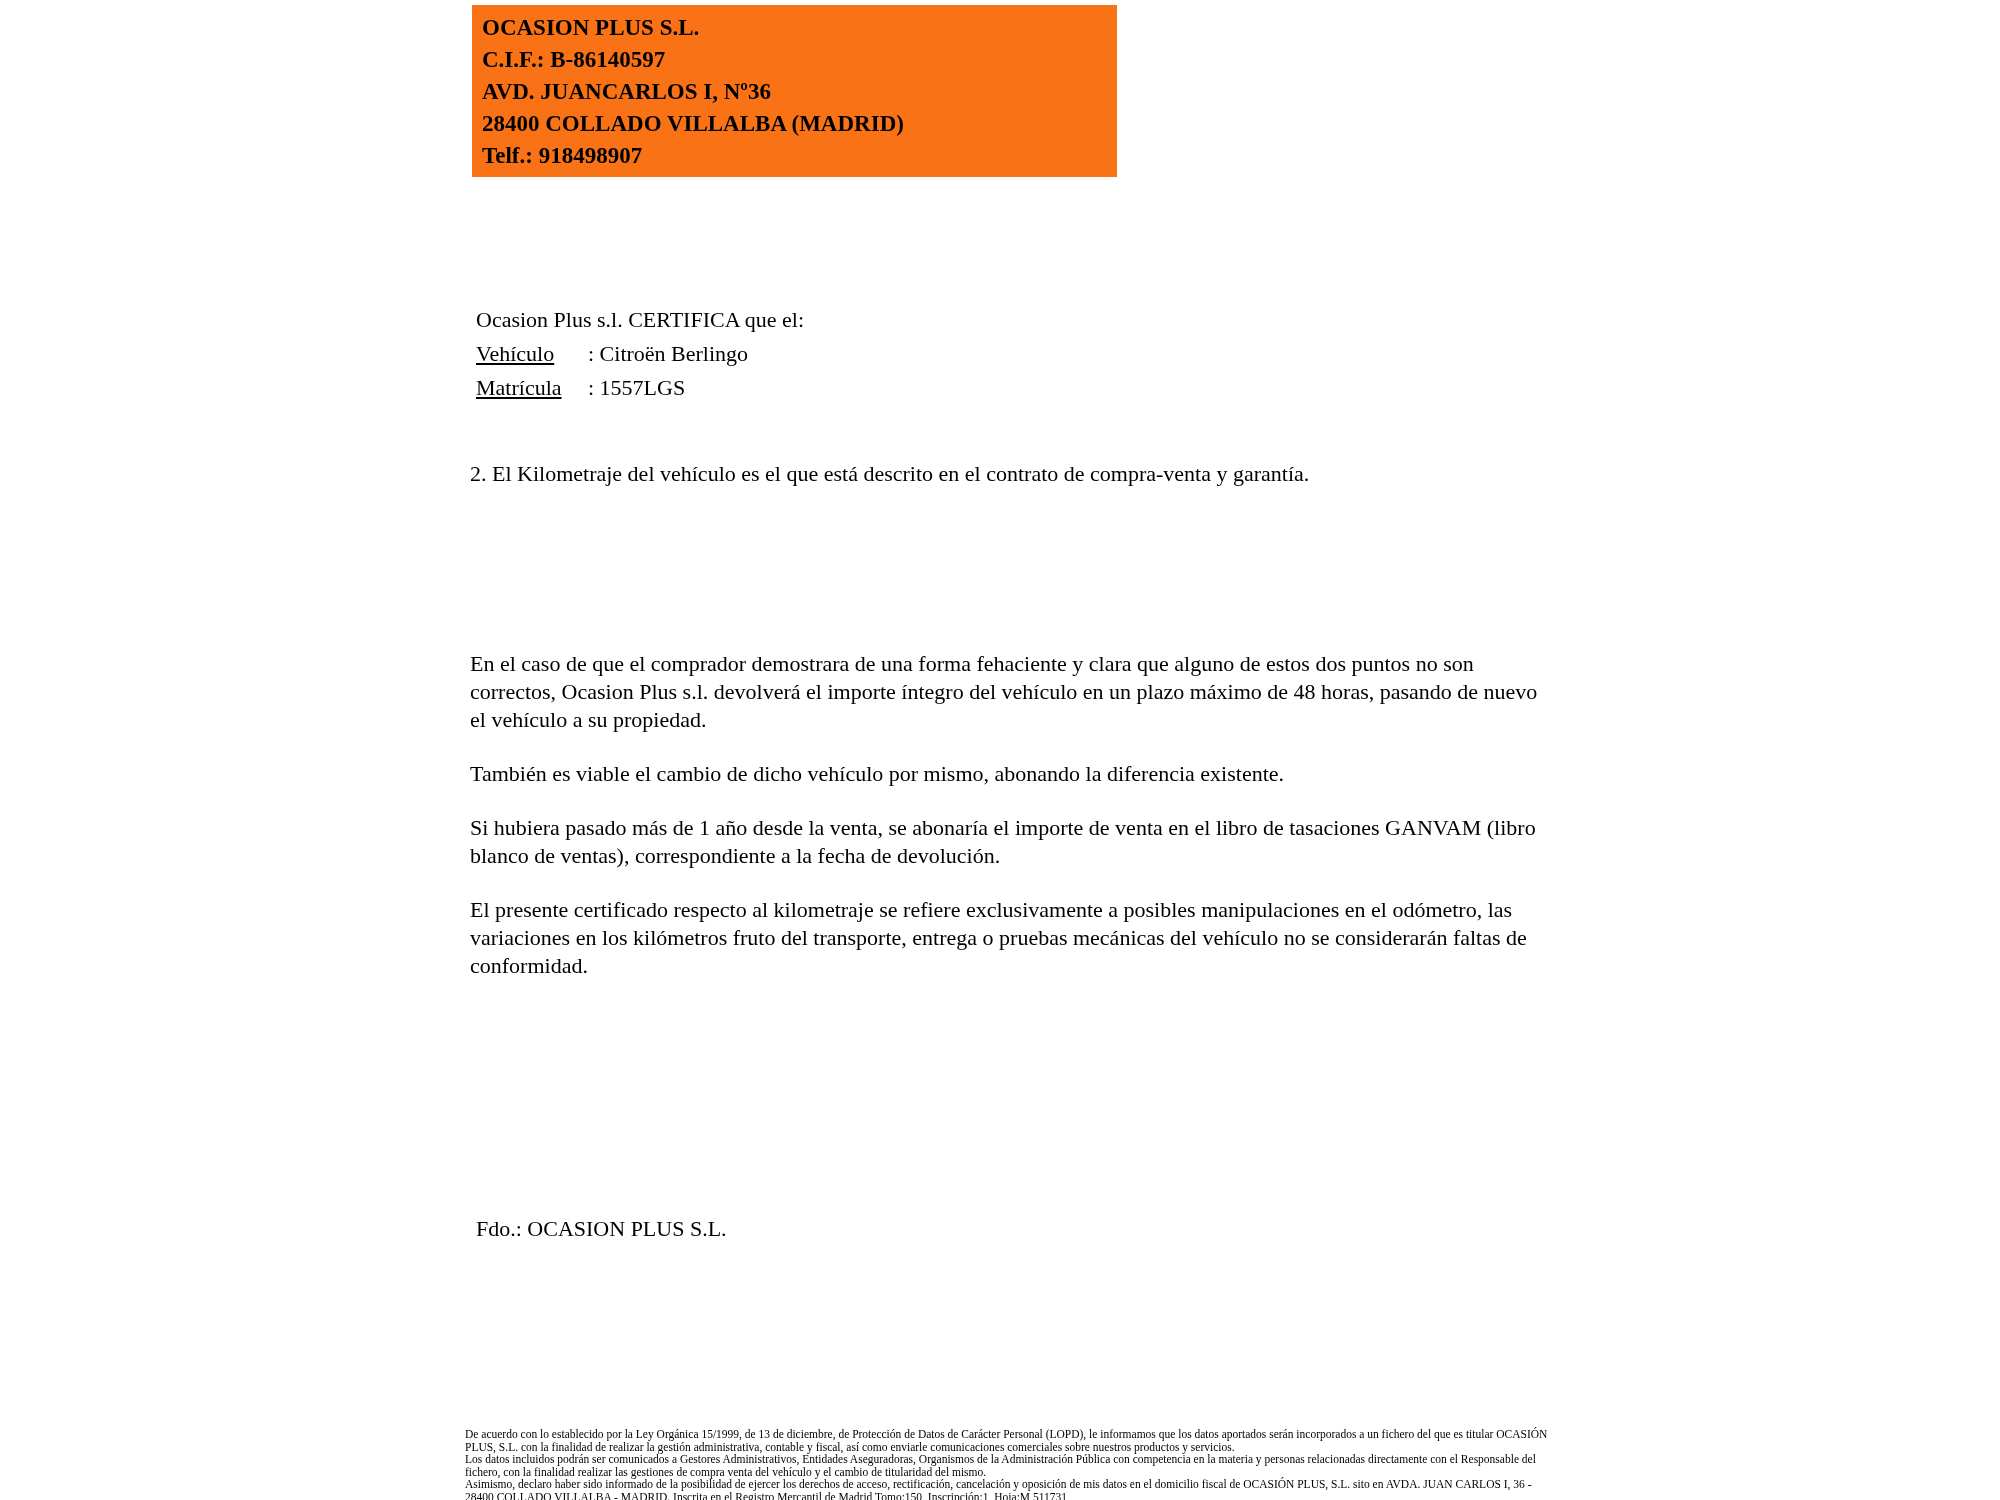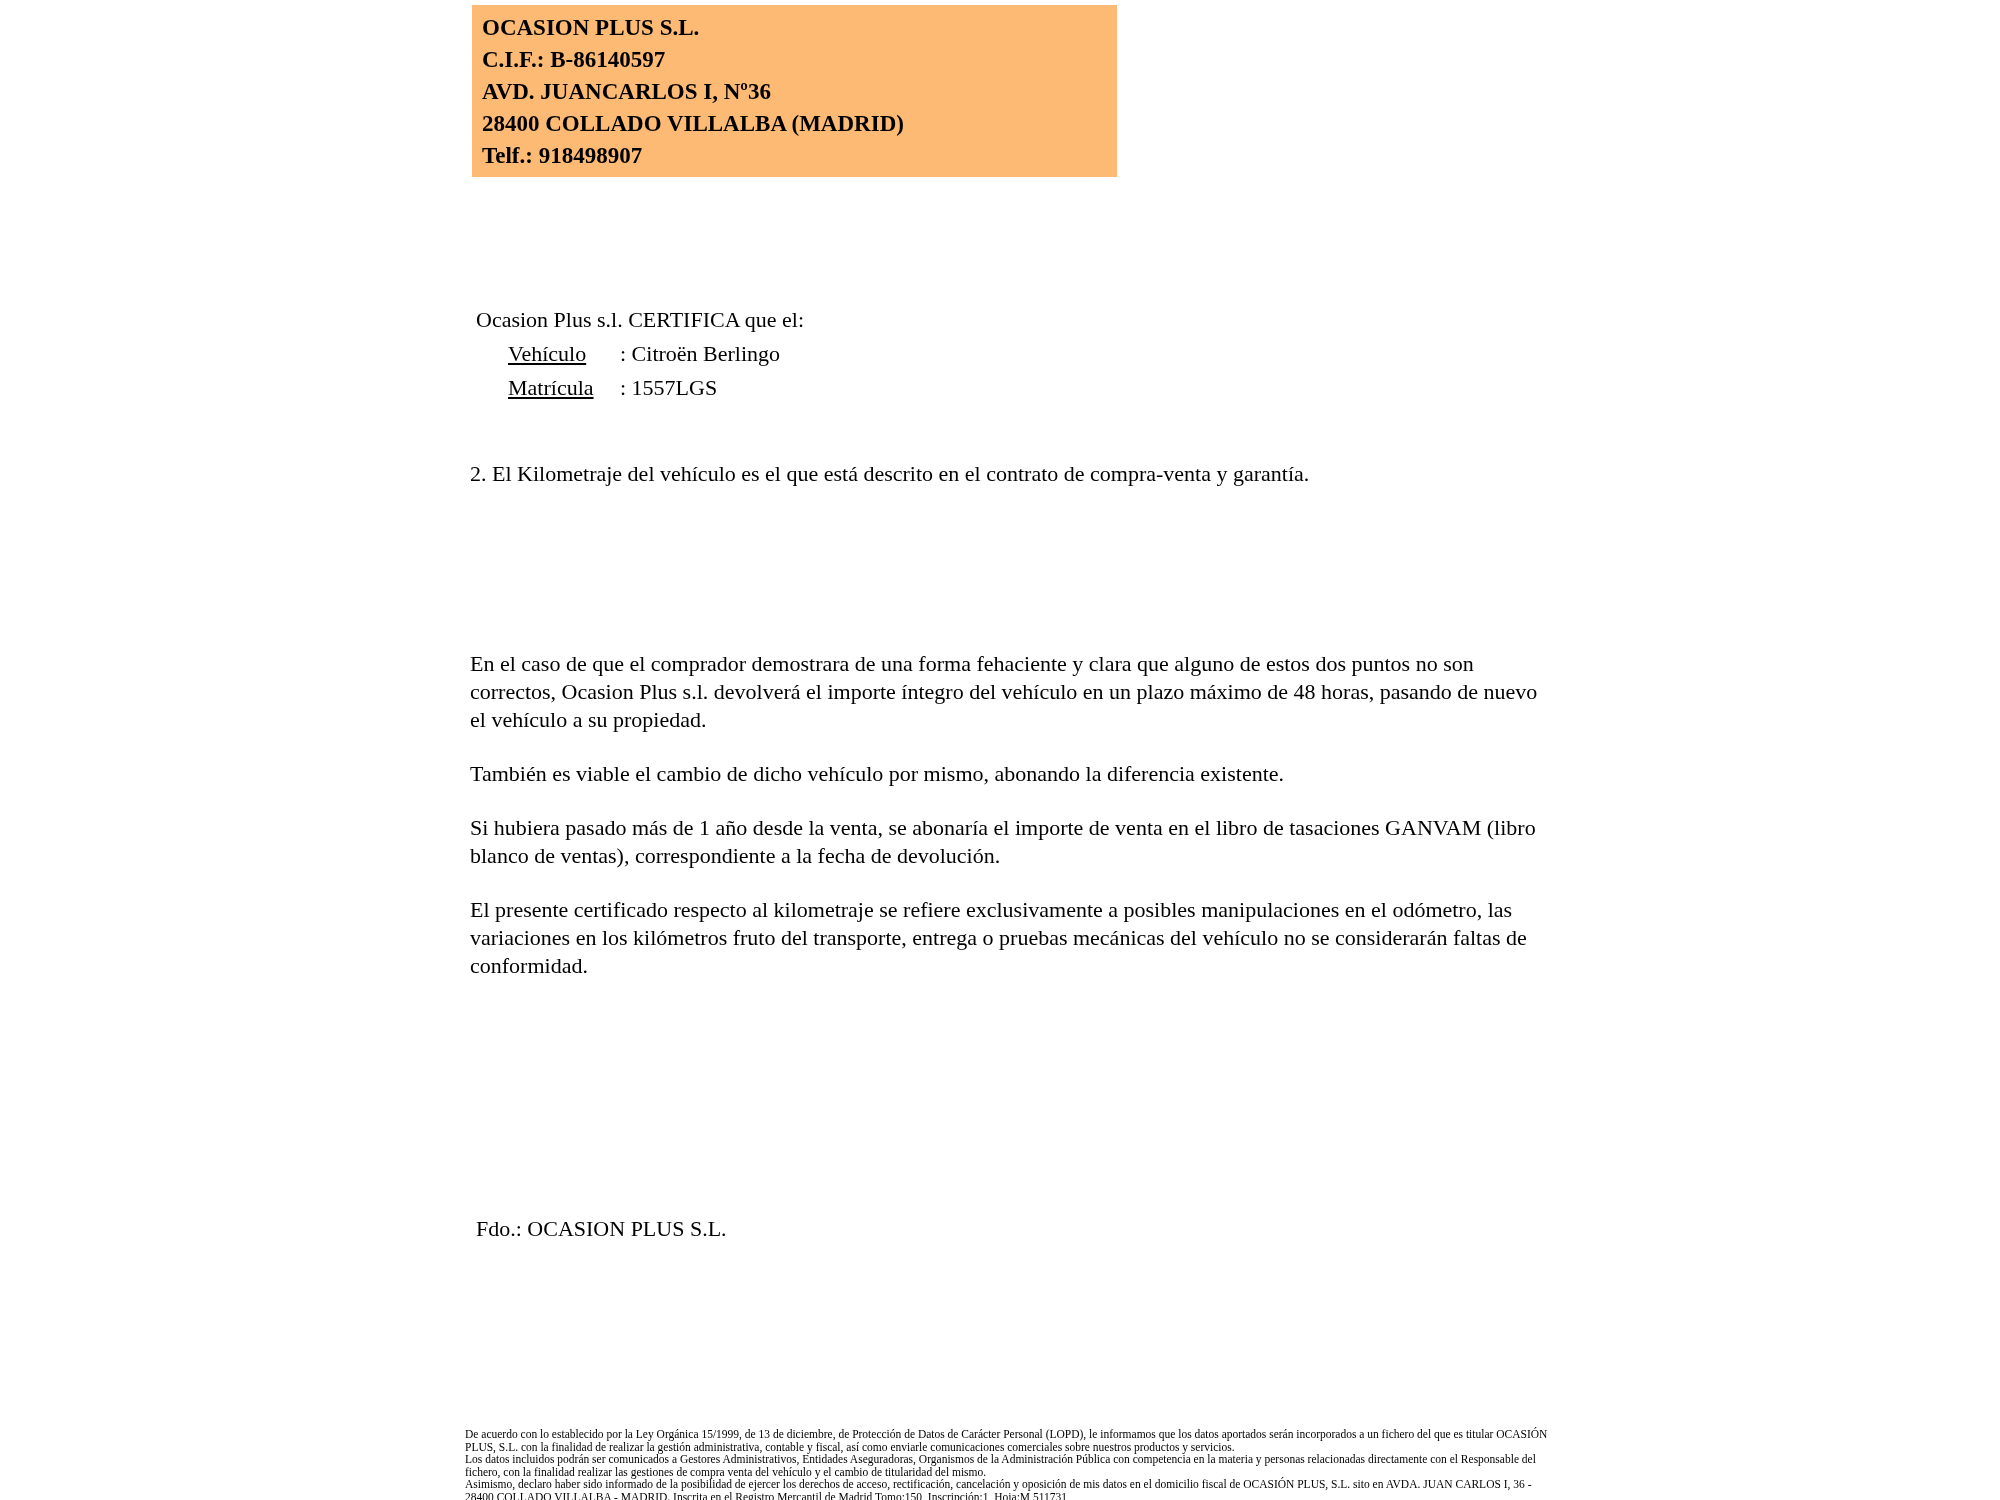--- a/index.html
+++ b/index.html
@@ -39,21 +39,20 @@
   .cert-block {
     position: absolute;
     left: 476px;
     top: 303px;
     font-size: 22px;
     line-height: 34px;
   }
   .cert-label {
     display: inline-block;
     width: 112px;
-    margin-left: 32px;
   }
   .u { text-decoration: underline; }
   .points-block {
     position: absolute;
     left: 470px;
     top: 460px;
     width: 1075px;
     font-size: 22px;
     line-height: 28px;
   }
@@ -81,21 +80,21 @@
     font-size: 11.5px;
     line-height: 12.5px;
   }
   .legal-footer p { margin: 0; }
 </style>
 </head>
 <body>
 
 <div class="page">
 
-  <div class="header-box" style="background: #fdba74;">
+  <div class="header-box" style="background: #f97316;">
     <div>OCASION PLUS S.L.</div>
     <div>C.I.F.: B-86140597</div>
     <div>AVD. JUANCARLOS I, Nº36</div>
     <div>28400 COLLADO VILLALBA (MADRID)</div>
     <div>Telf.: 918498907</div>
   </div>
 
 
   <div class="cert-block">
     <div>Ocasion Plus s.l. CERTIFICA que el:</div>

